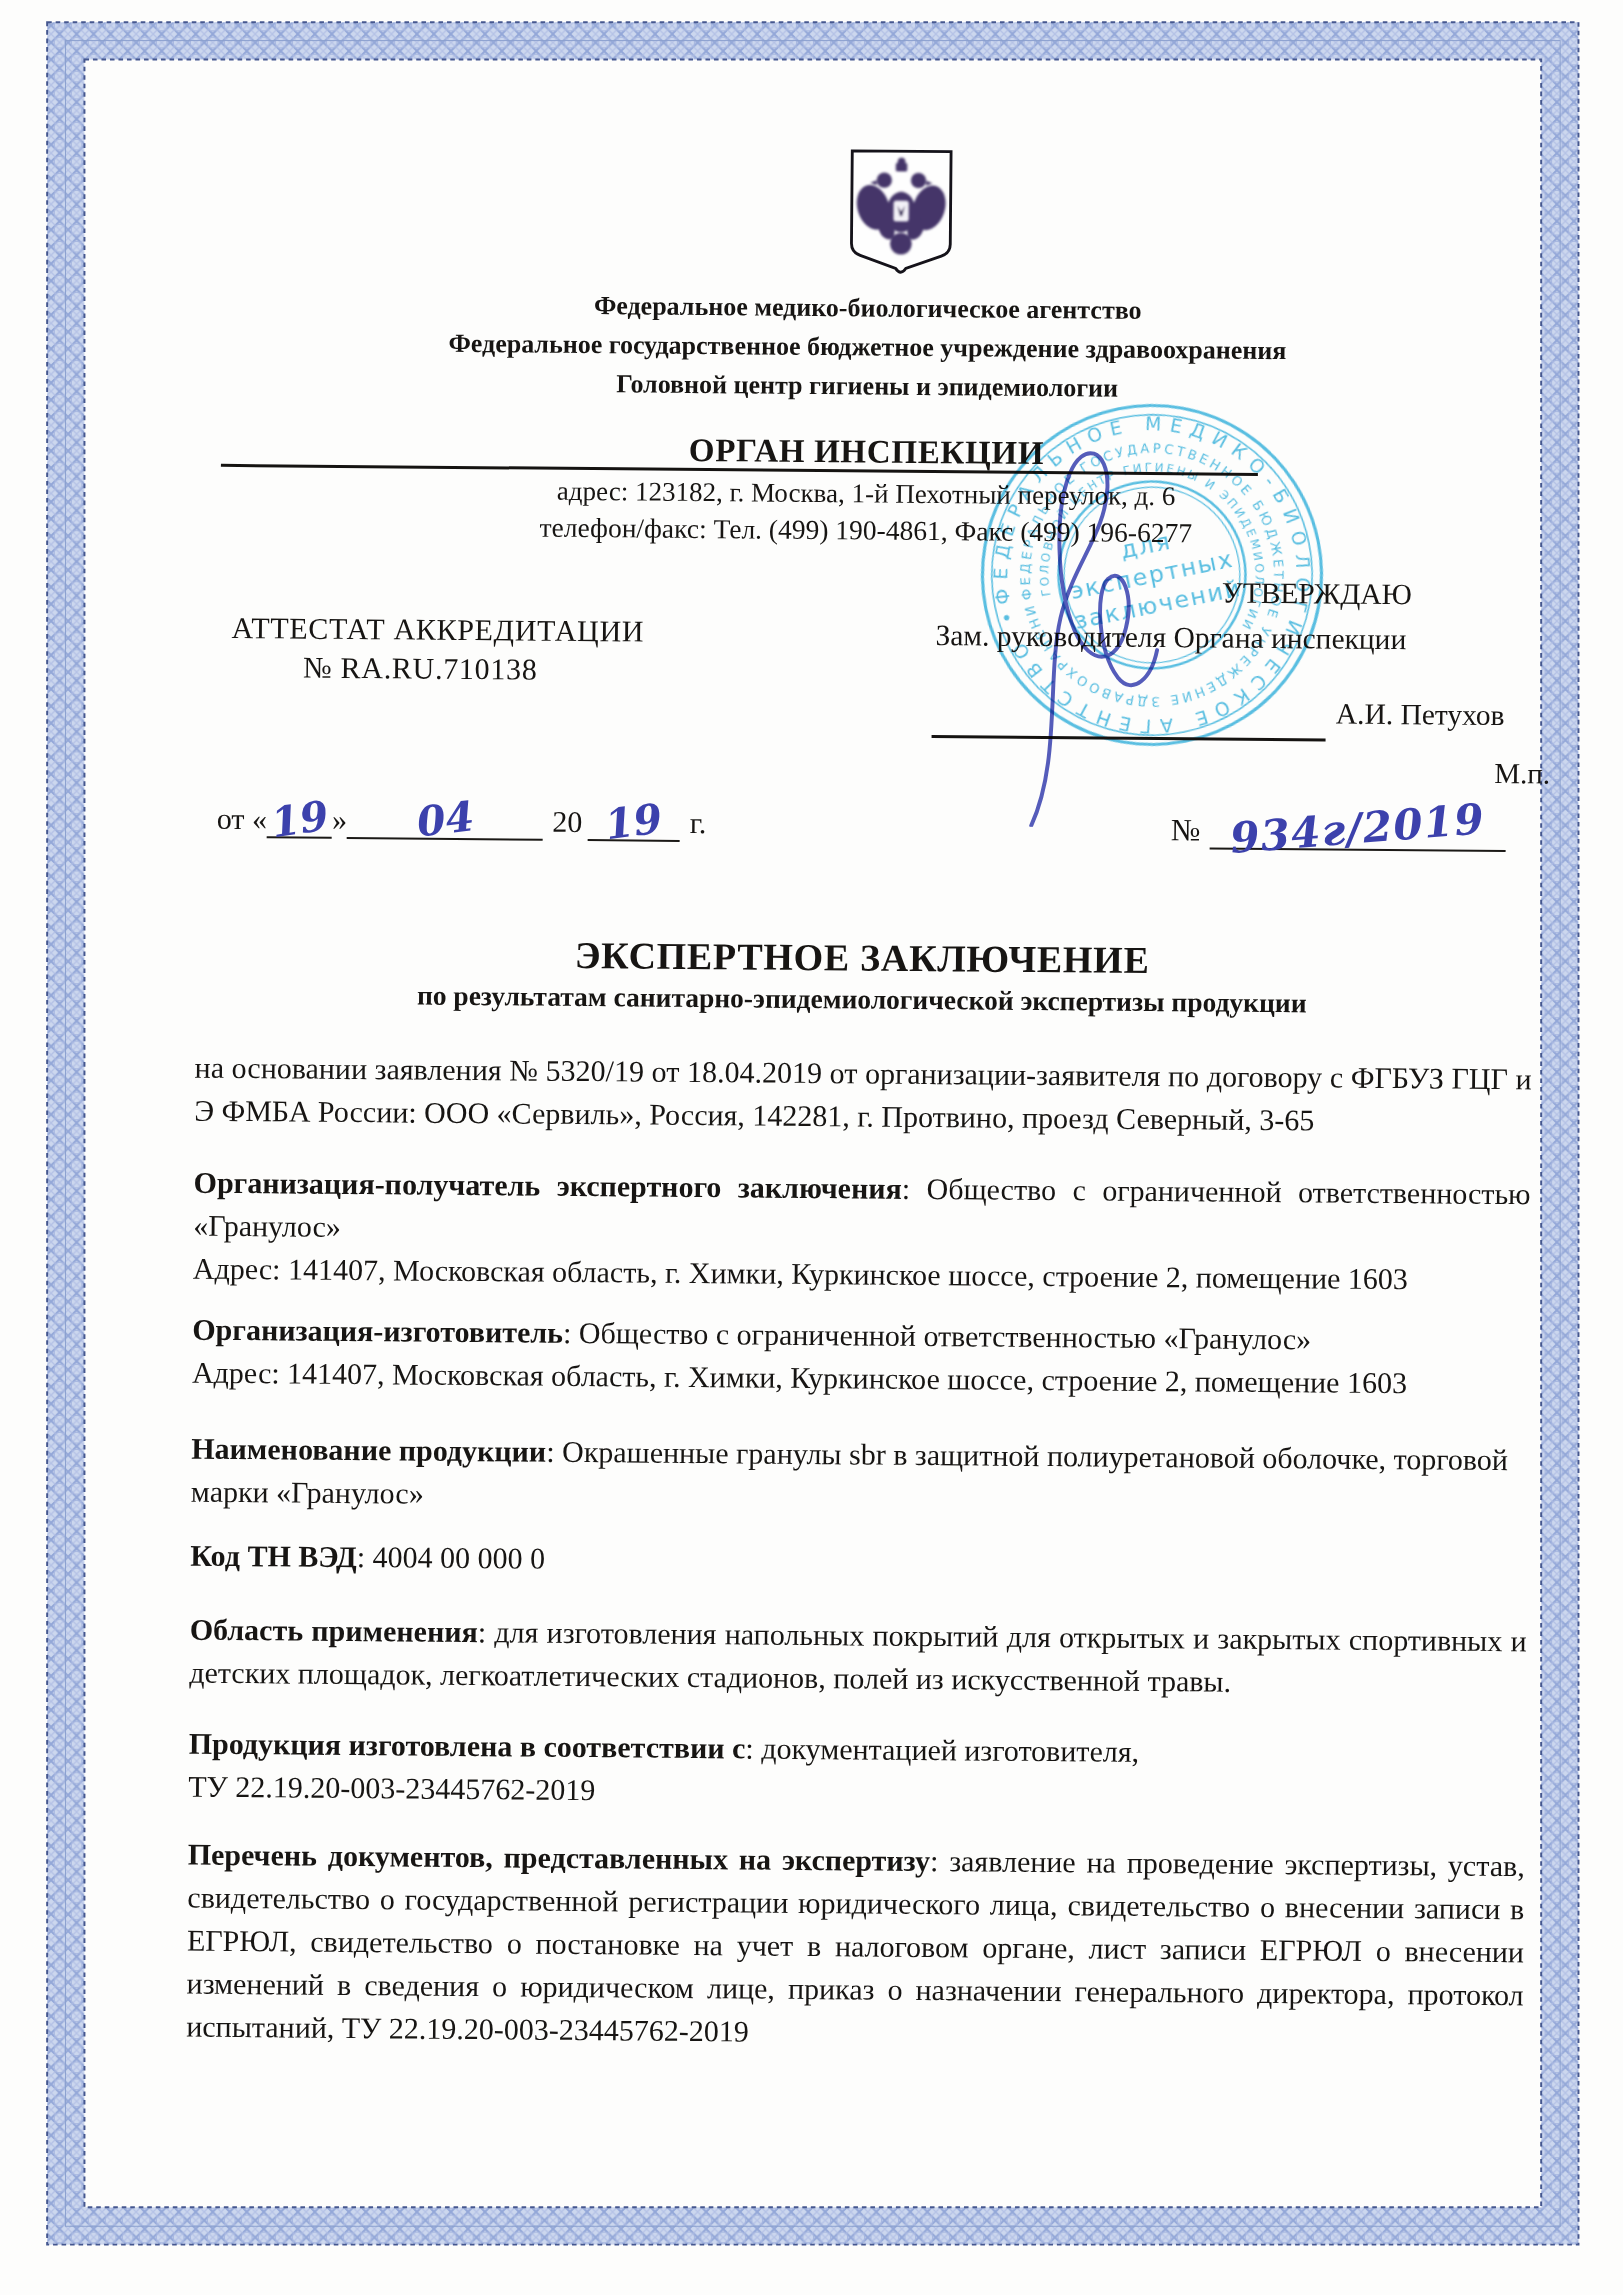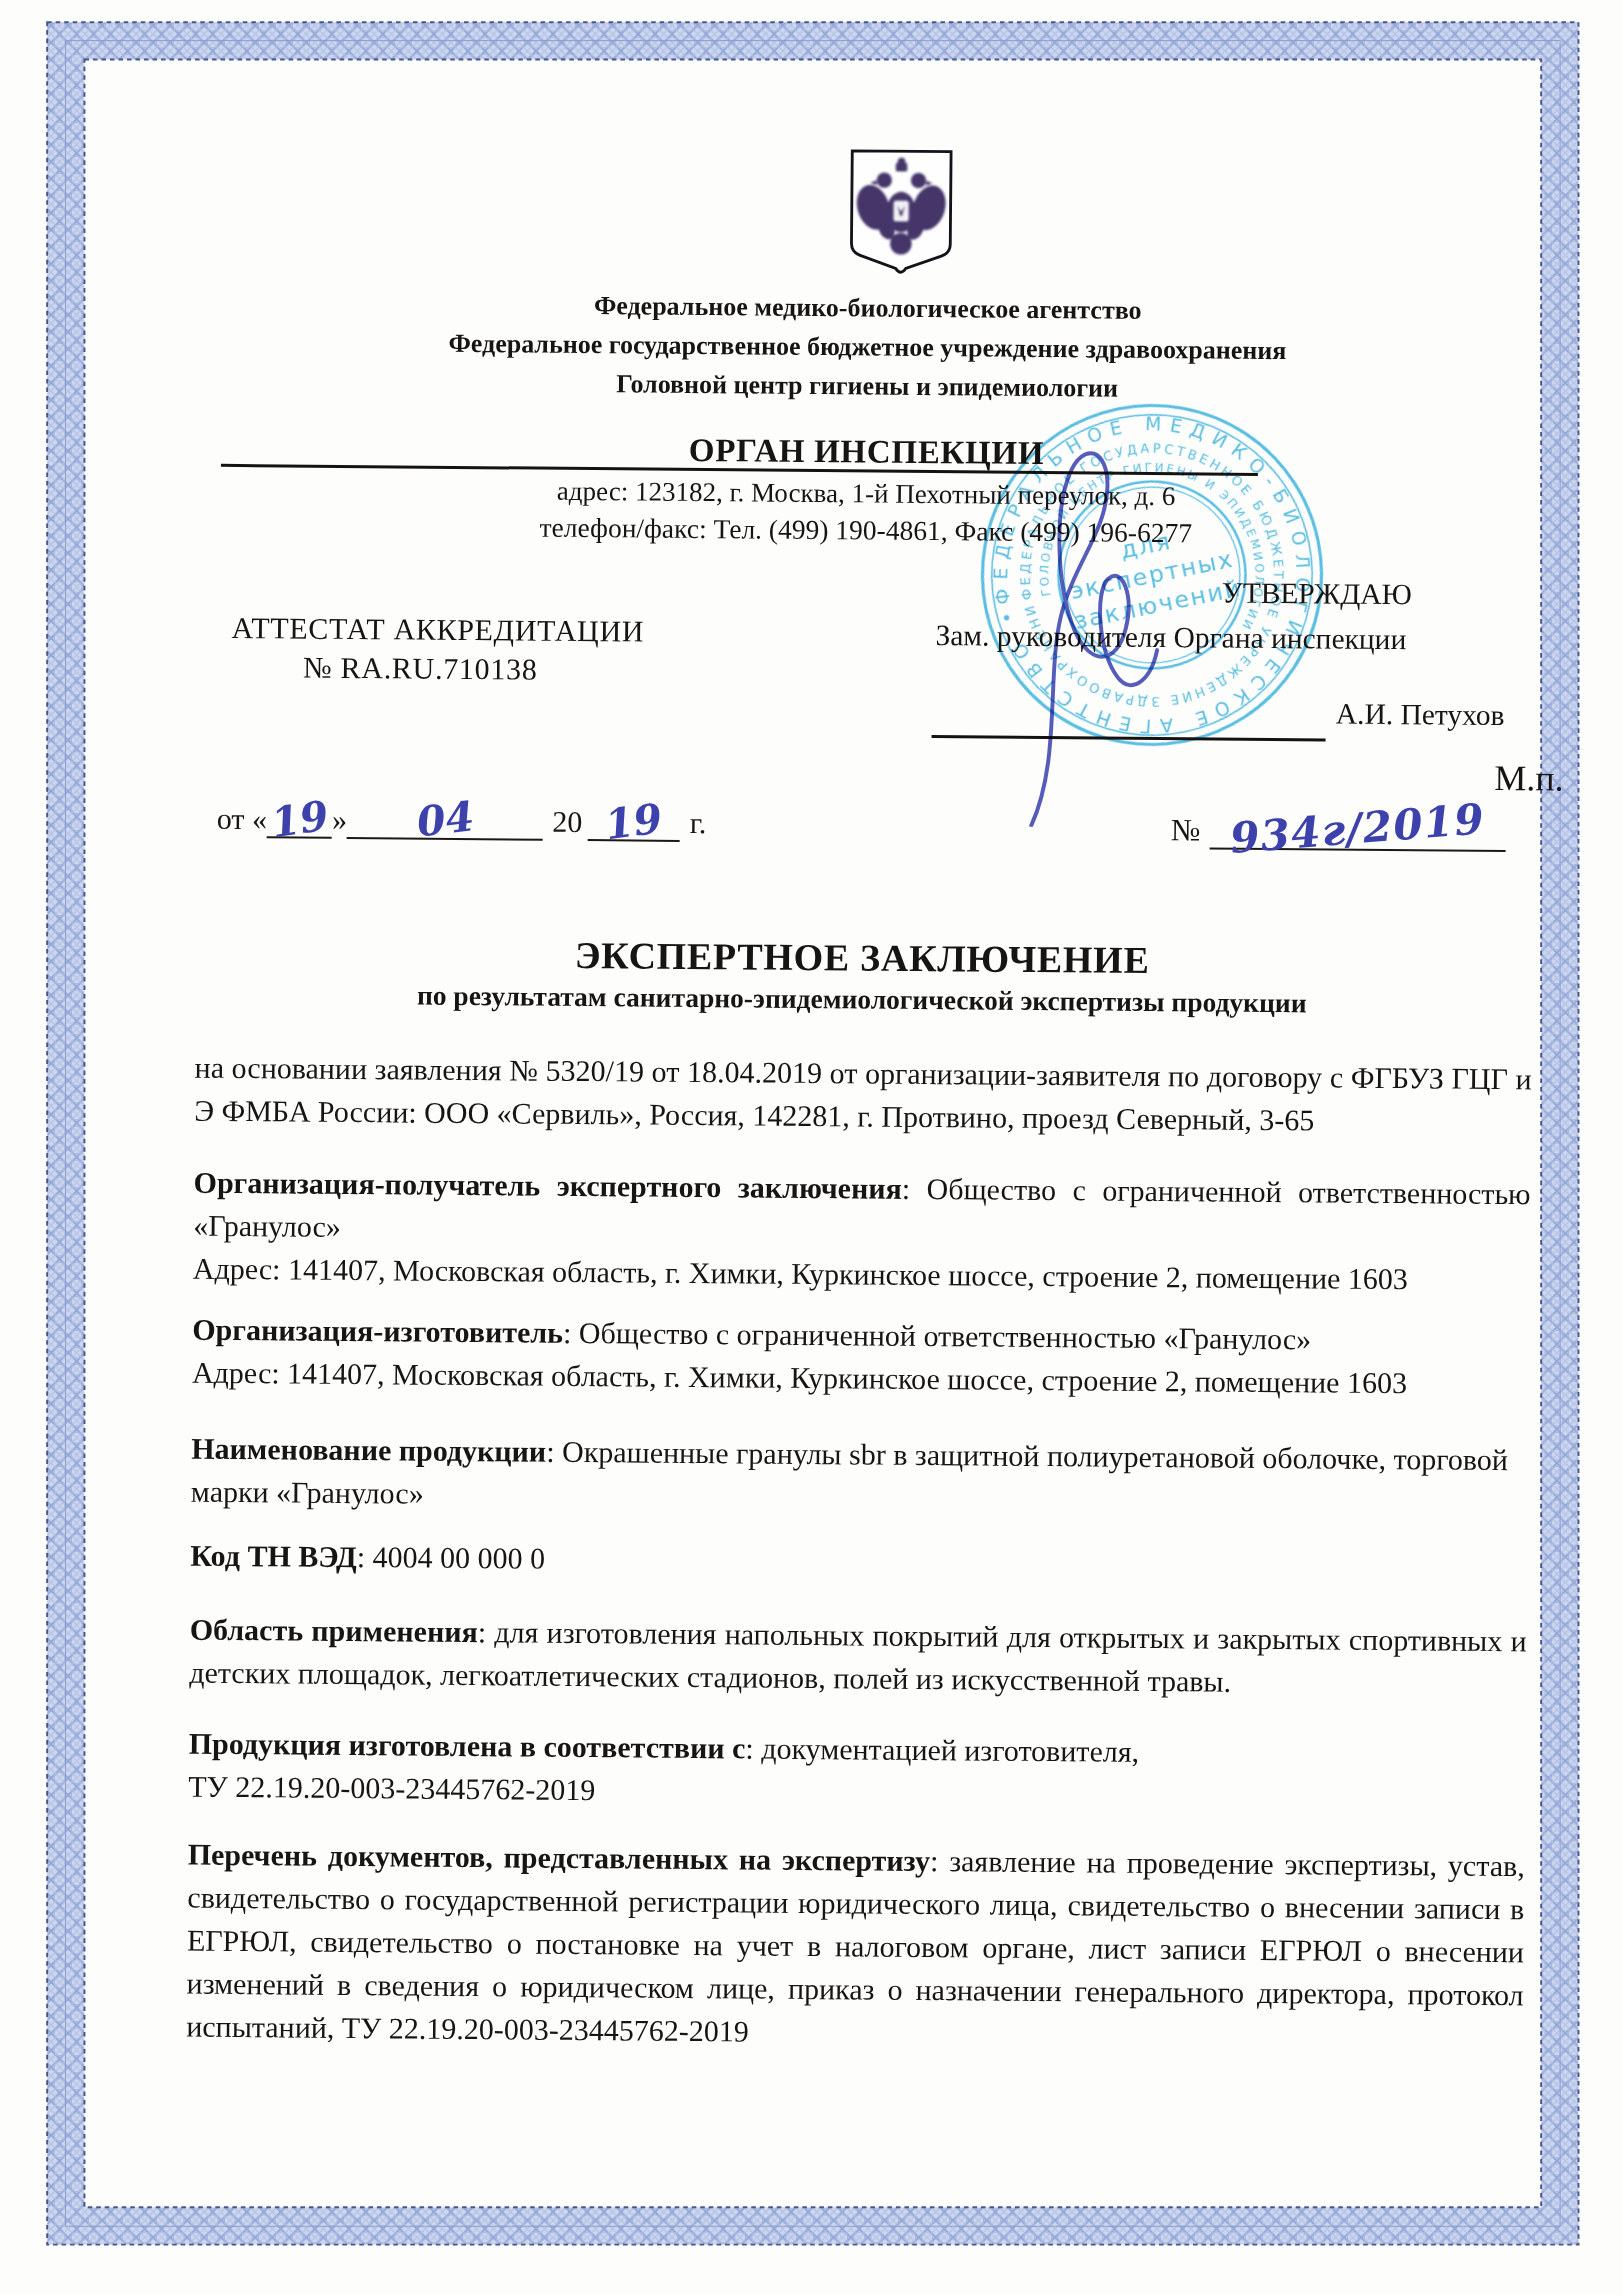--- a/index.html
+++ b/index.html
@@ -10,21 +10,21 @@
         transform:rotate(0.5deg);transform-origin:812px 0;}
   .abs{position:absolute;}
   .ctr{left:203px;width:1335px;text-align:center;}
   .hdr{font-weight:bold;font-size:26px;line-height:39px;}
   .org-title{font-weight:bold;font-size:33px;letter-spacing:0.7px;}
   .rule{background:#151311;height:3.3px;}
   .addr{font-size:27px;}
   .phone{font-size:27.5px;}
   .attest{font-size:30px;letter-spacing:0.7px;}
   .appr{font-size:29.5px;}
-  .mp{font-size:36px;}
+  .mp{font-size:29px;}
   .doc-title{font-weight:bold;font-size:38px;letter-spacing:0.7px;}
   .doc-sub{font-weight:bold;font-size:27.5px;}
   .bodycol{left:204px;top:1051px;width:1337px;font-size:30px;line-height:43px;}
   .bodycol p{margin:0;}
   .j{text-align:justify;}
   .ink{font-family:"DejaVu Serif","Liberation Serif",serif;font-style:italic;
        color:#3c41ac;font-weight:bold;}
   .slot{display:inline-block;border-bottom:2.6px solid #1b1916;text-align:center;
         vertical-align:baseline;line-height:1;}
   .dl{font-size:30px;}

